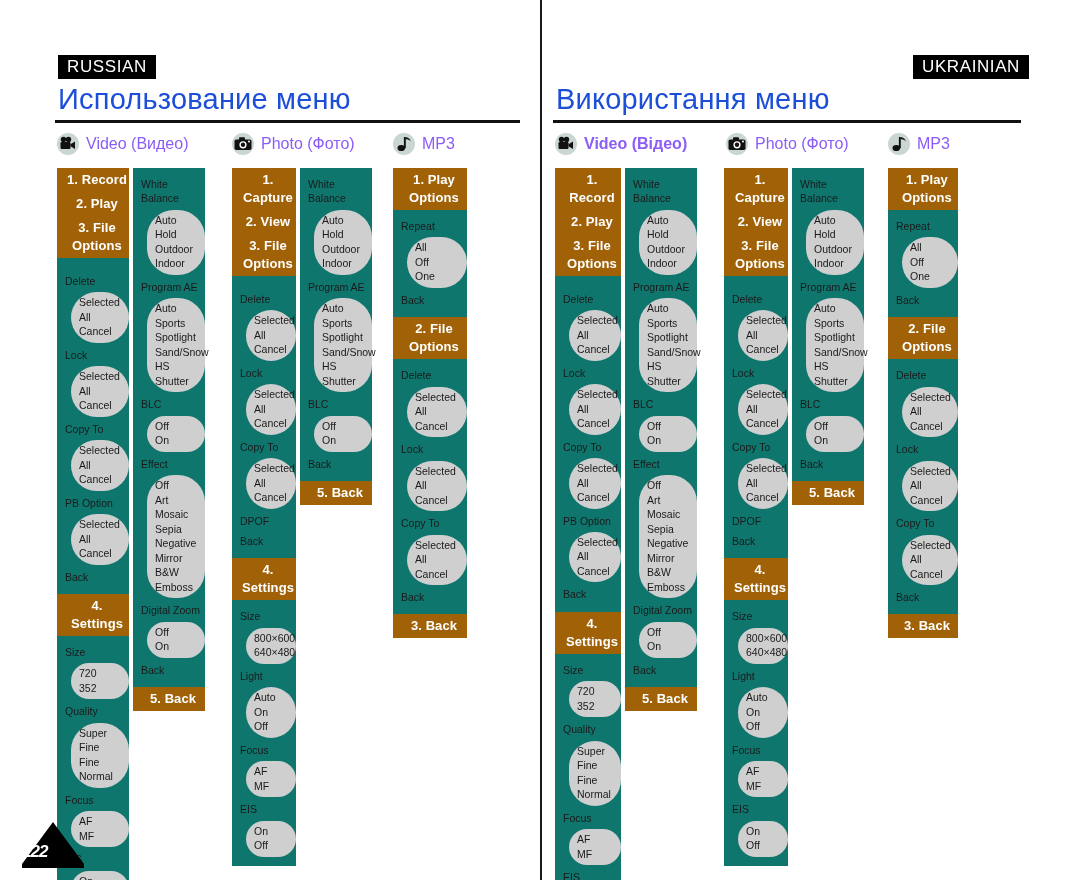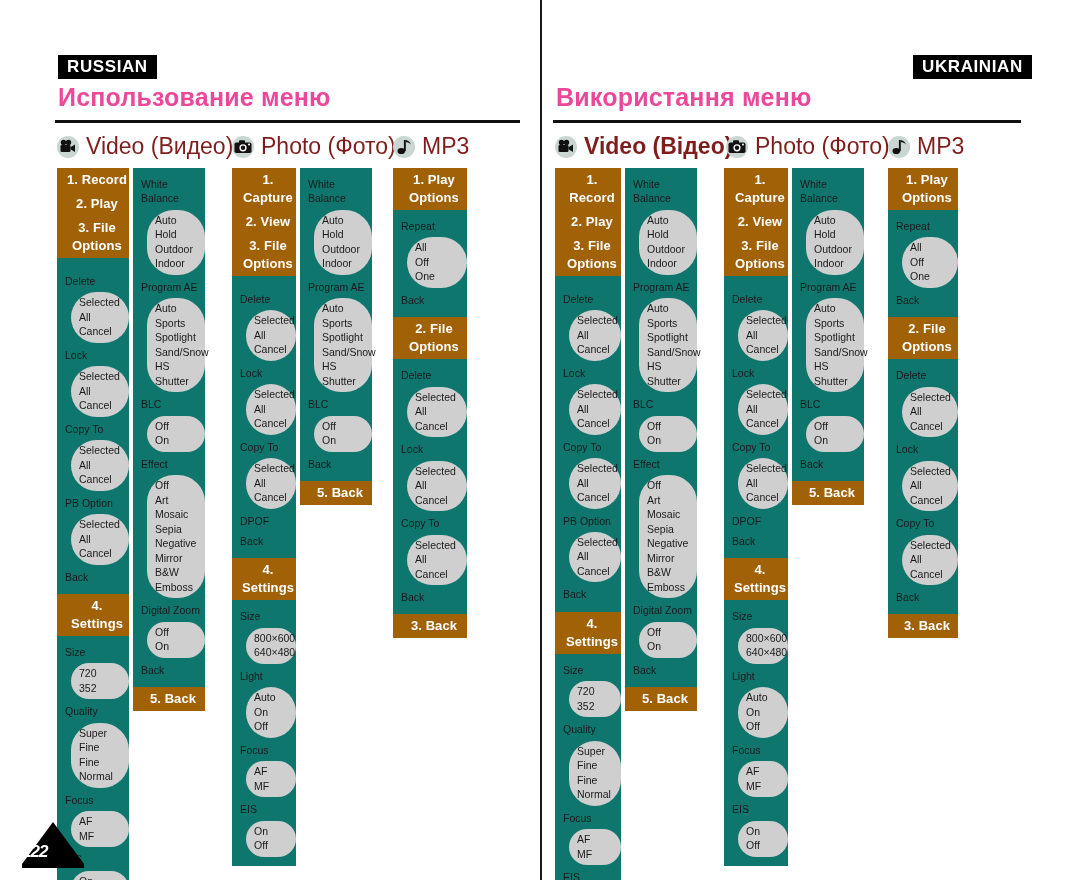--- a/index.html
+++ b/index.html
@@ -14,49 +14,49 @@
   
   .divider {
     position: absolute; left: 540px; top: 0;
     width: 2px; height: 880px; background: #1a1a1a;
   }
 
   
   .lang-tag {
     position: absolute;
     background: #000; color: #fff;
-    font-weight: bold; font-size: 17px;
+    font-weight: normal; font-size: 17px;
     letter-spacing: .6px;
     padding: 3px 9px 4px 9px;
     line-height: 1;
   }
   .lang-ru { left: 58px; top: 55px; }
   .lang-uk { left: 913px; top: 55px; }
 
   
   .sec-title {
     position: absolute;
-    font-size: 25px; color: #ec4899; font-weight: bold;
+    font-size: 29px; color: #1d4ed8; font-weight: normal;
     letter-spacing: .2px; white-space: nowrap;
   }
   .ru .sec-title { left: 58px; top: 83px; }
   .uk .sec-title { left: 556px; top: 83px; }
   .rule {
     position: absolute; height: 3px; background: #111;
   }
   .ru .rule { left: 55px; top: 120px; width: 465px; }
   .uk .rule { left: 553px; top: 120px; width: 468px; }
 
   
   .colhead {
     position: absolute;
     display: flex; align-items: center; gap: 7px;
     white-space: nowrap;
   }
-  .colhead .lbl { font-size: 23px; color: #7f1d1d; }
+  .colhead .lbl { font-size: 16px; color: #8b5cf6; }
   .icon { width: 22px; height: 22px; flex: none; position: relative; display:block; }
 
   
   .box {
     position: absolute;
     font-size: 10.5px;
     line-height: 1.38;
     color: #1a1a1a;
   }
   .hdr {            

